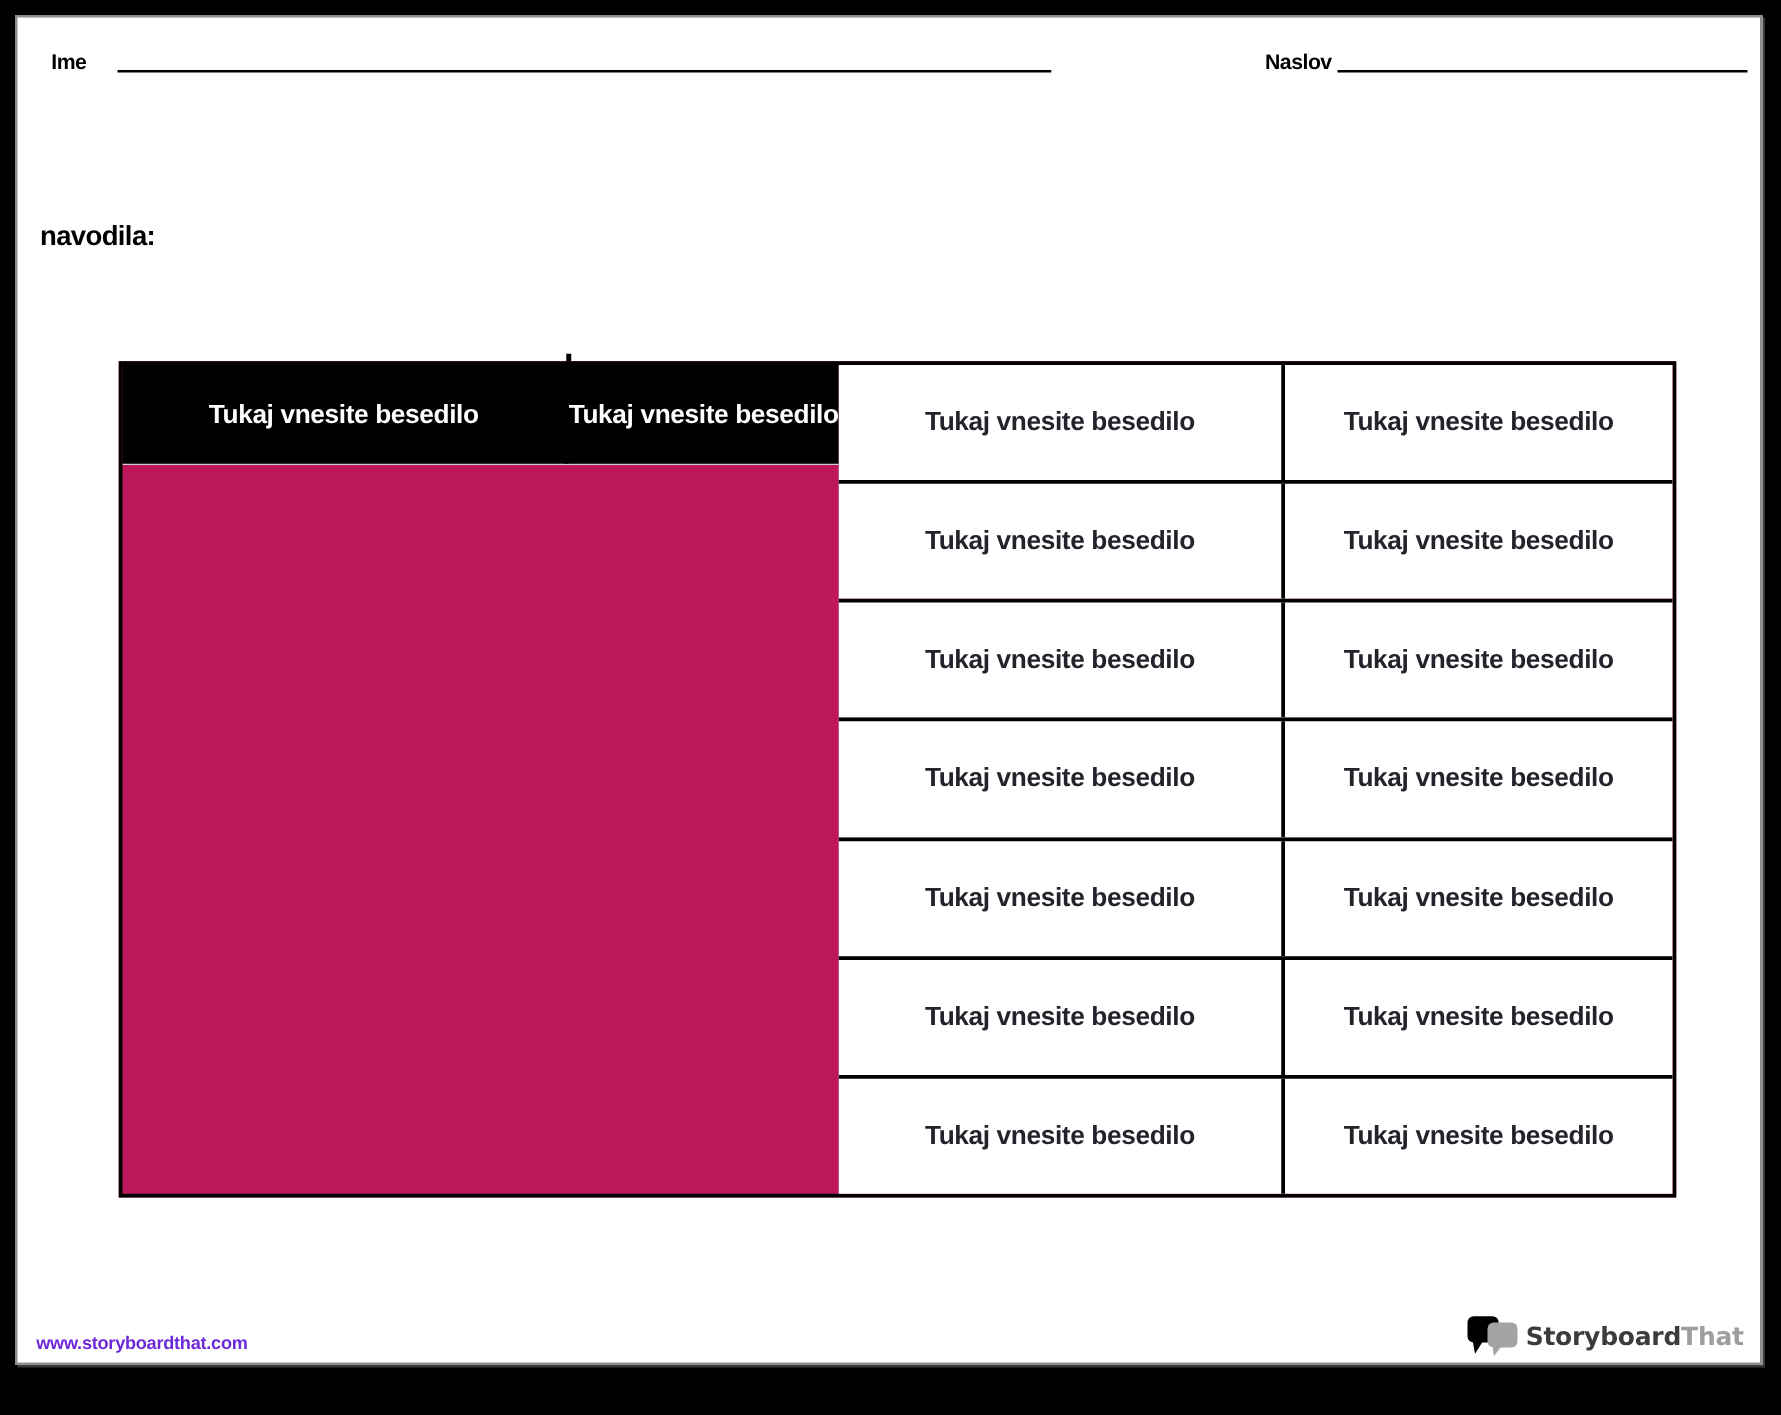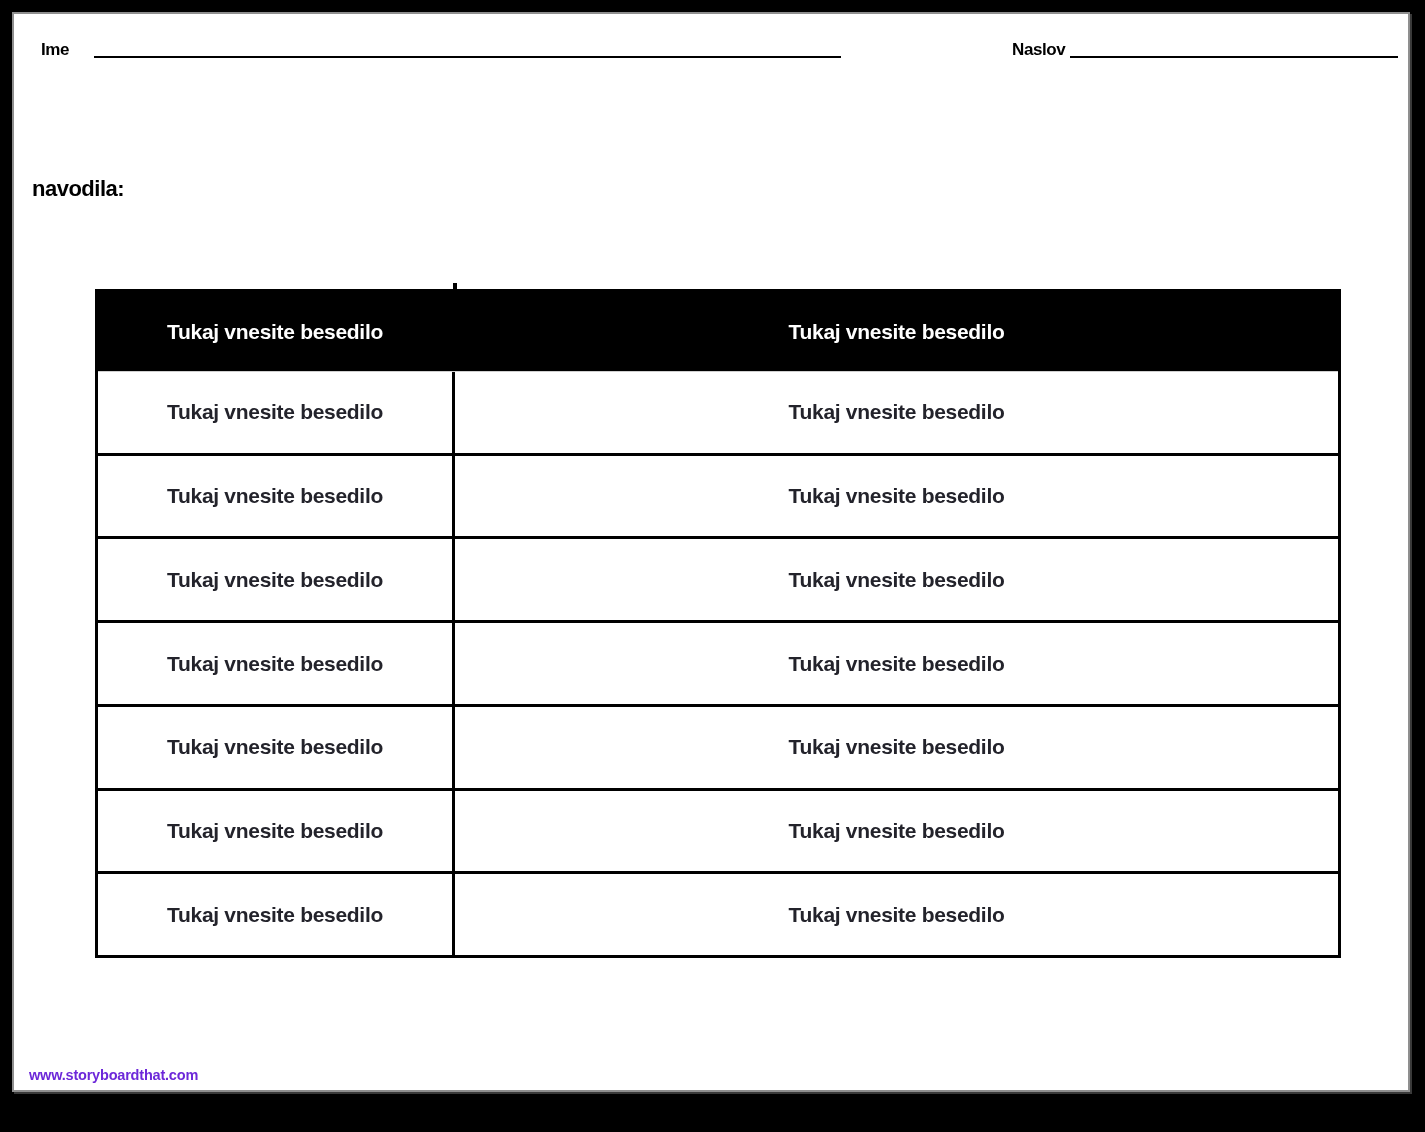--- a/index.html
+++ b/index.html
@@ -66,22 +66,21 @@
   
   .worksheet-table {
     position: absolute;
     left: 81px;
     top: 275px;
     width: 1246px;
     height: 669px;
     border: 3px solid #000;
     box-sizing: border-box;
     display: flex;
-    flex-direction: column;
-    background: #f9a8d4;
+    background: #be185d;
   }
   .t-header {
     display: flex;
     height: 79px;
     background: #000;
     color: #fff;
     border-bottom: 1px solid #cfcfcf;
     flex: none;
   }
   .t-body {
@@ -200,15 +199,26 @@
           </div>
           <div class="t-row">
             <div class="t-cell c1">Tukaj vnesite besedilo</div>
             <div class="t-cell c2">Tukaj vnesite besedilo</div>
           </div>
         </div>
     </div>
 
     <div class="footer-url">www.storyboardthat.com</div>
 
+    <div class="logo">
+      <span style="display:inline-block; line-height:0;">
+        <svg width="42" height="34" viewBox="0 0 42 34" xmlns="http://www.w3.org/2000/svg">
+          <rect x="1" y="1" width="25" height="21" rx="5" fill="#000"></rect>
+          <polygon points="5,20 14,20 7,31" fill="#000"></polygon>
+          <rect x="17" y="6" width="24" height="20" rx="5" fill="#a3a3a3"></rect>
+          <polygon points="21,24 29,24 22,33" fill="#a3a3a3"></polygon>
+        </svg>
+      </span>
+      <span class="logo-text"><span class="logo-primary">Storyboard</span><span class="logo-secondary">That</span></span>
+    </div>
 
   </div>
 </div>
 
 </body></html>

